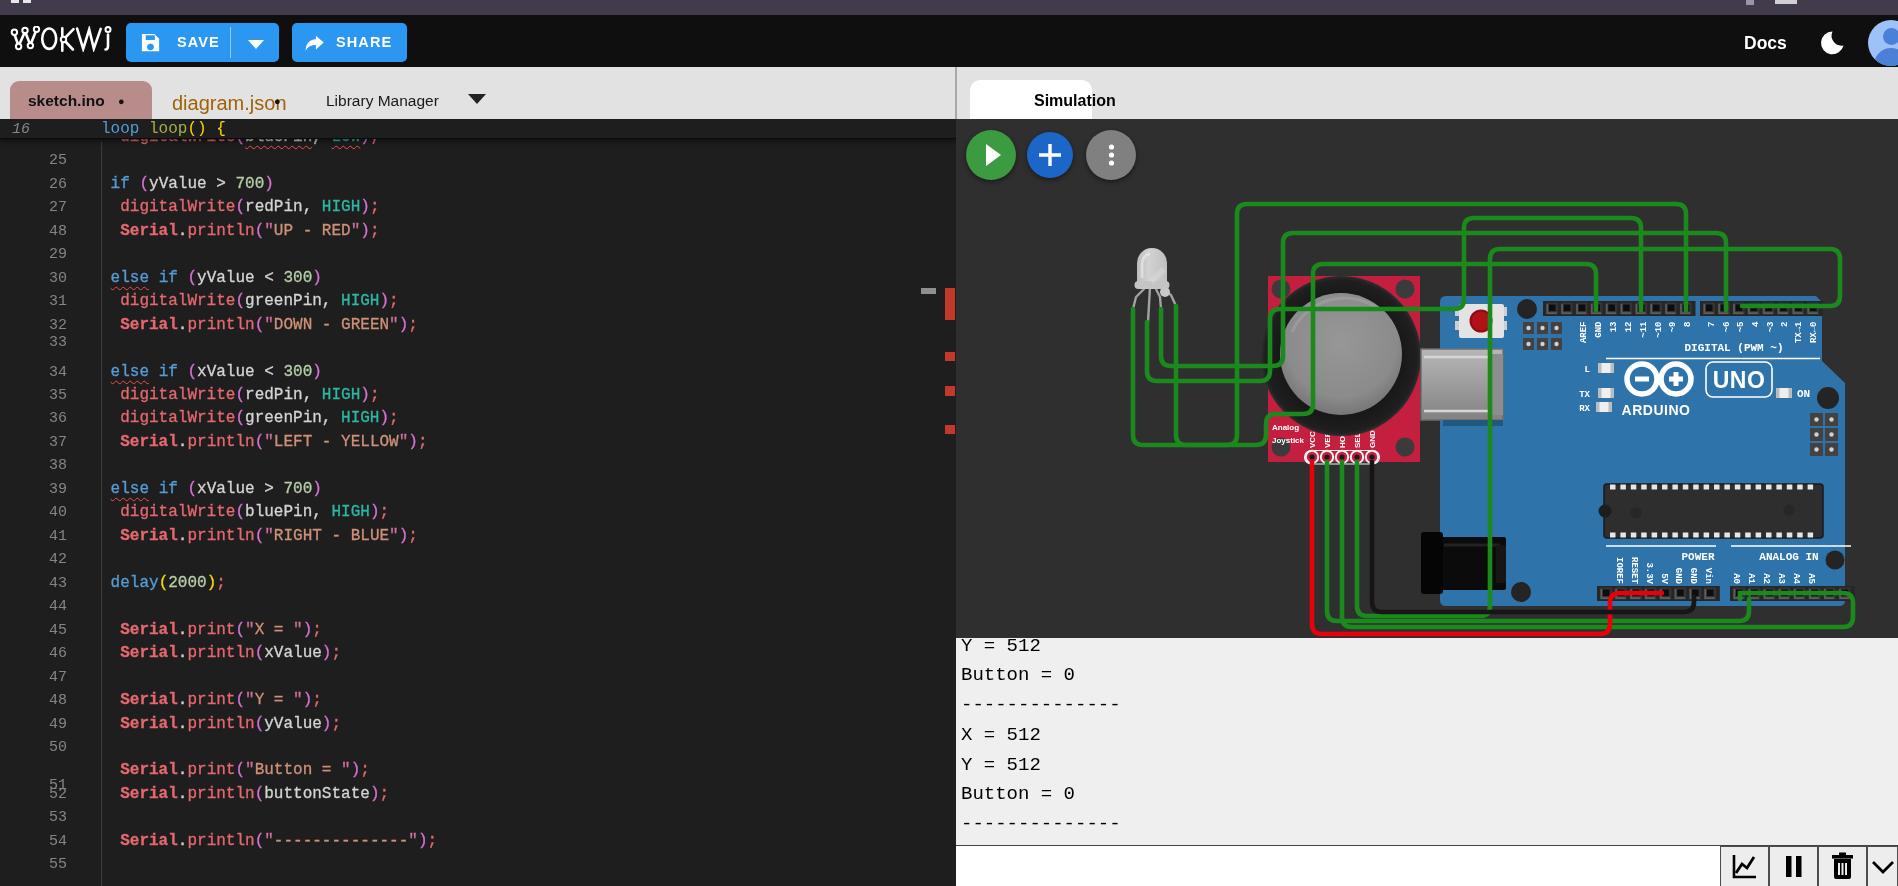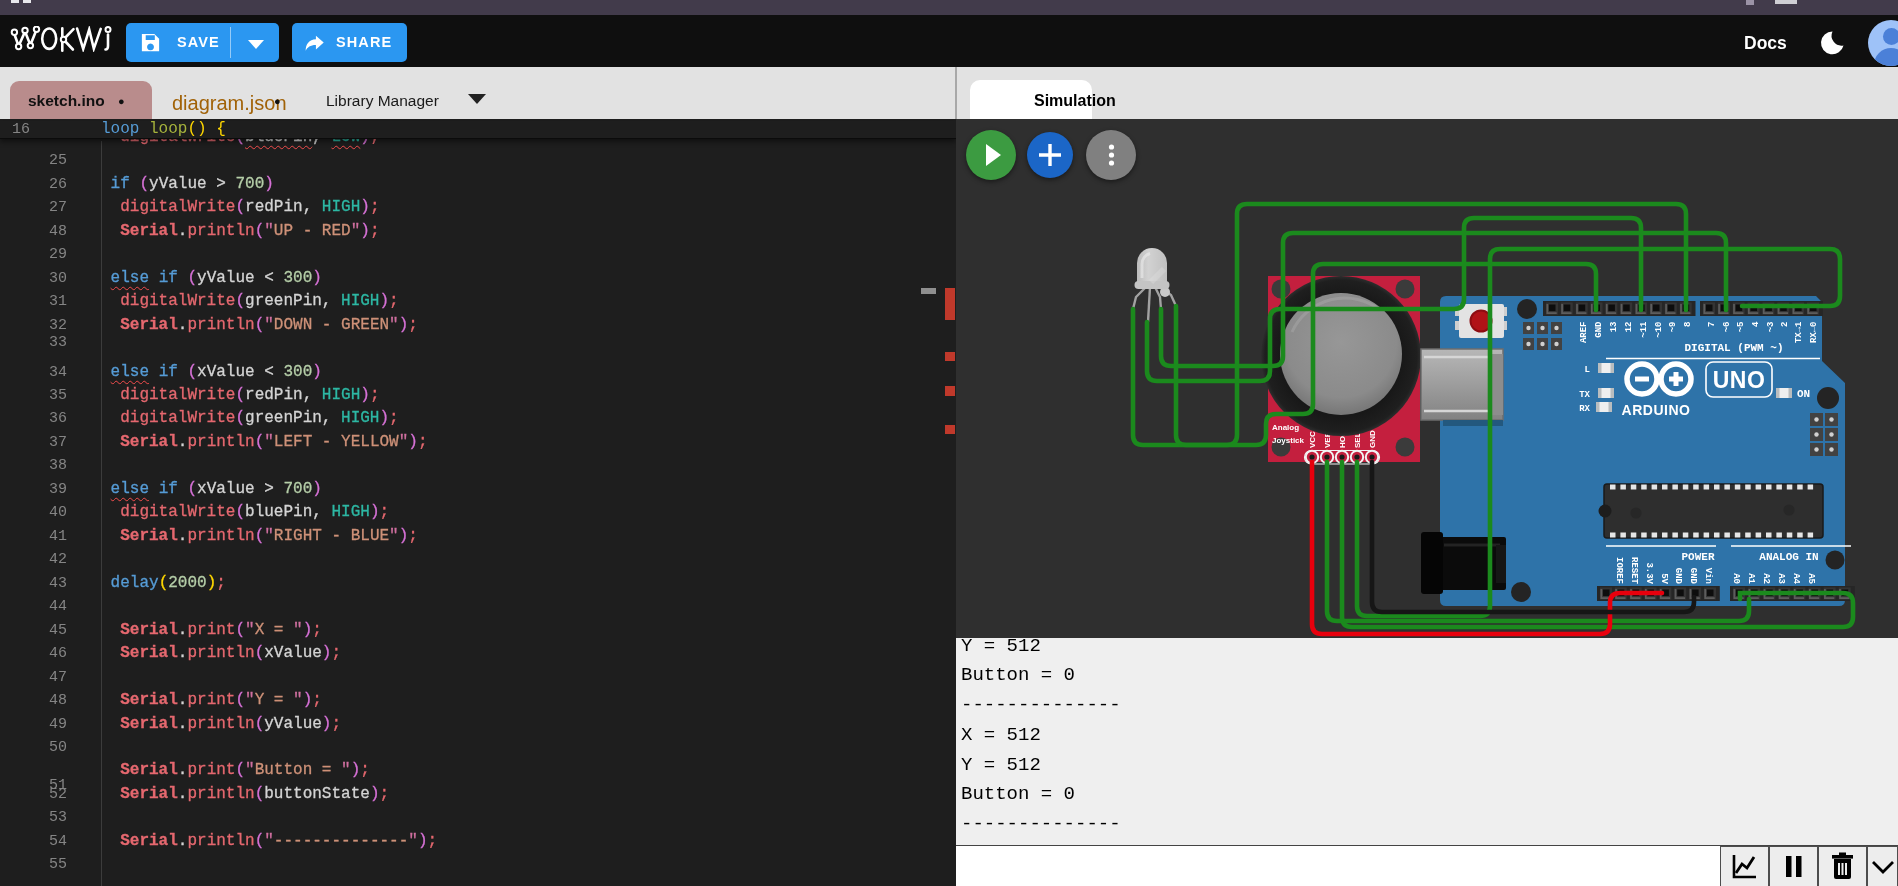--- a/index.html
+++ b/index.html
@@ -15,21 +15,21 @@
 .gl { position:absolute; left:0; width:67px; text-align:right; height:23.47px; line-height:23.47px;
   font-family:"Liberation Mono", monospace; font-size:15px; color:#858585; }
 .k { color:#569cd6; } .f { color:#e5686f; } .S { color:#e5686f; font-weight:bold; }
 .n { color:#b5cea8; } .s { color:#ce9178; } .q { color:#cf6f9f; } .v { color:#d4d4d4; }
 .p1 { color:#ffd700; } .p2 { color:#d671d6; } .t { color:#2db8a4; } .lp { color:#a6b33c; }
 .sq { text-decoration:underline; text-decoration-style:wavy; text-decoration-color:#f14c4c;
   text-decoration-thickness:1px; text-underline-offset:4px; }
 #sticky { position:absolute; left:0; top:2px; width:956px; height:18px; background:#1e1e1e;
   border-bottom:1px solid #0b0b0b; box-shadow:0 3px 5px rgba(0,0,0,0.45); }
 .stknum { position:absolute; left:12px; top:0; height:18px; line-height:18px;
-  font-family:"Liberation Mono", monospace; font-size:15px; color:#858585; }
+  font-family:"Liberation Mono", monospace; font-size:15px; color:#858585;font-style:italic; }
 .stkcode { position:absolute; left:101px; top:-3px; height:23px; line-height:23px; white-space:pre;
   font-family:"Liberation Mono", monospace; font-size:16px; }
 .sbmark { position:absolute; }
 #sim { position:absolute; left:956px; top:119px; width:942px; height:519px; background:#2f2f2f; }
 #simsvg { position:absolute; left:0; top:0; }
 .circbtn { position:absolute; border-radius:50%; box-shadow:0 2px 5px rgba(0,0,0,0.45); }
 #serial { position:absolute; left:956px; top:638px; width:942px; height:207px; background:#efefef;
   color:#000; font-family:"Liberation Mono", monospace; font-size:19px; line-height:29.8px; }
 #serial pre { position:absolute; left:5px; top:-6.5px; font:inherit; }
 #toolbar { position:absolute; left:956px; top:845px; width:942px; height:41px; background:#fff;

